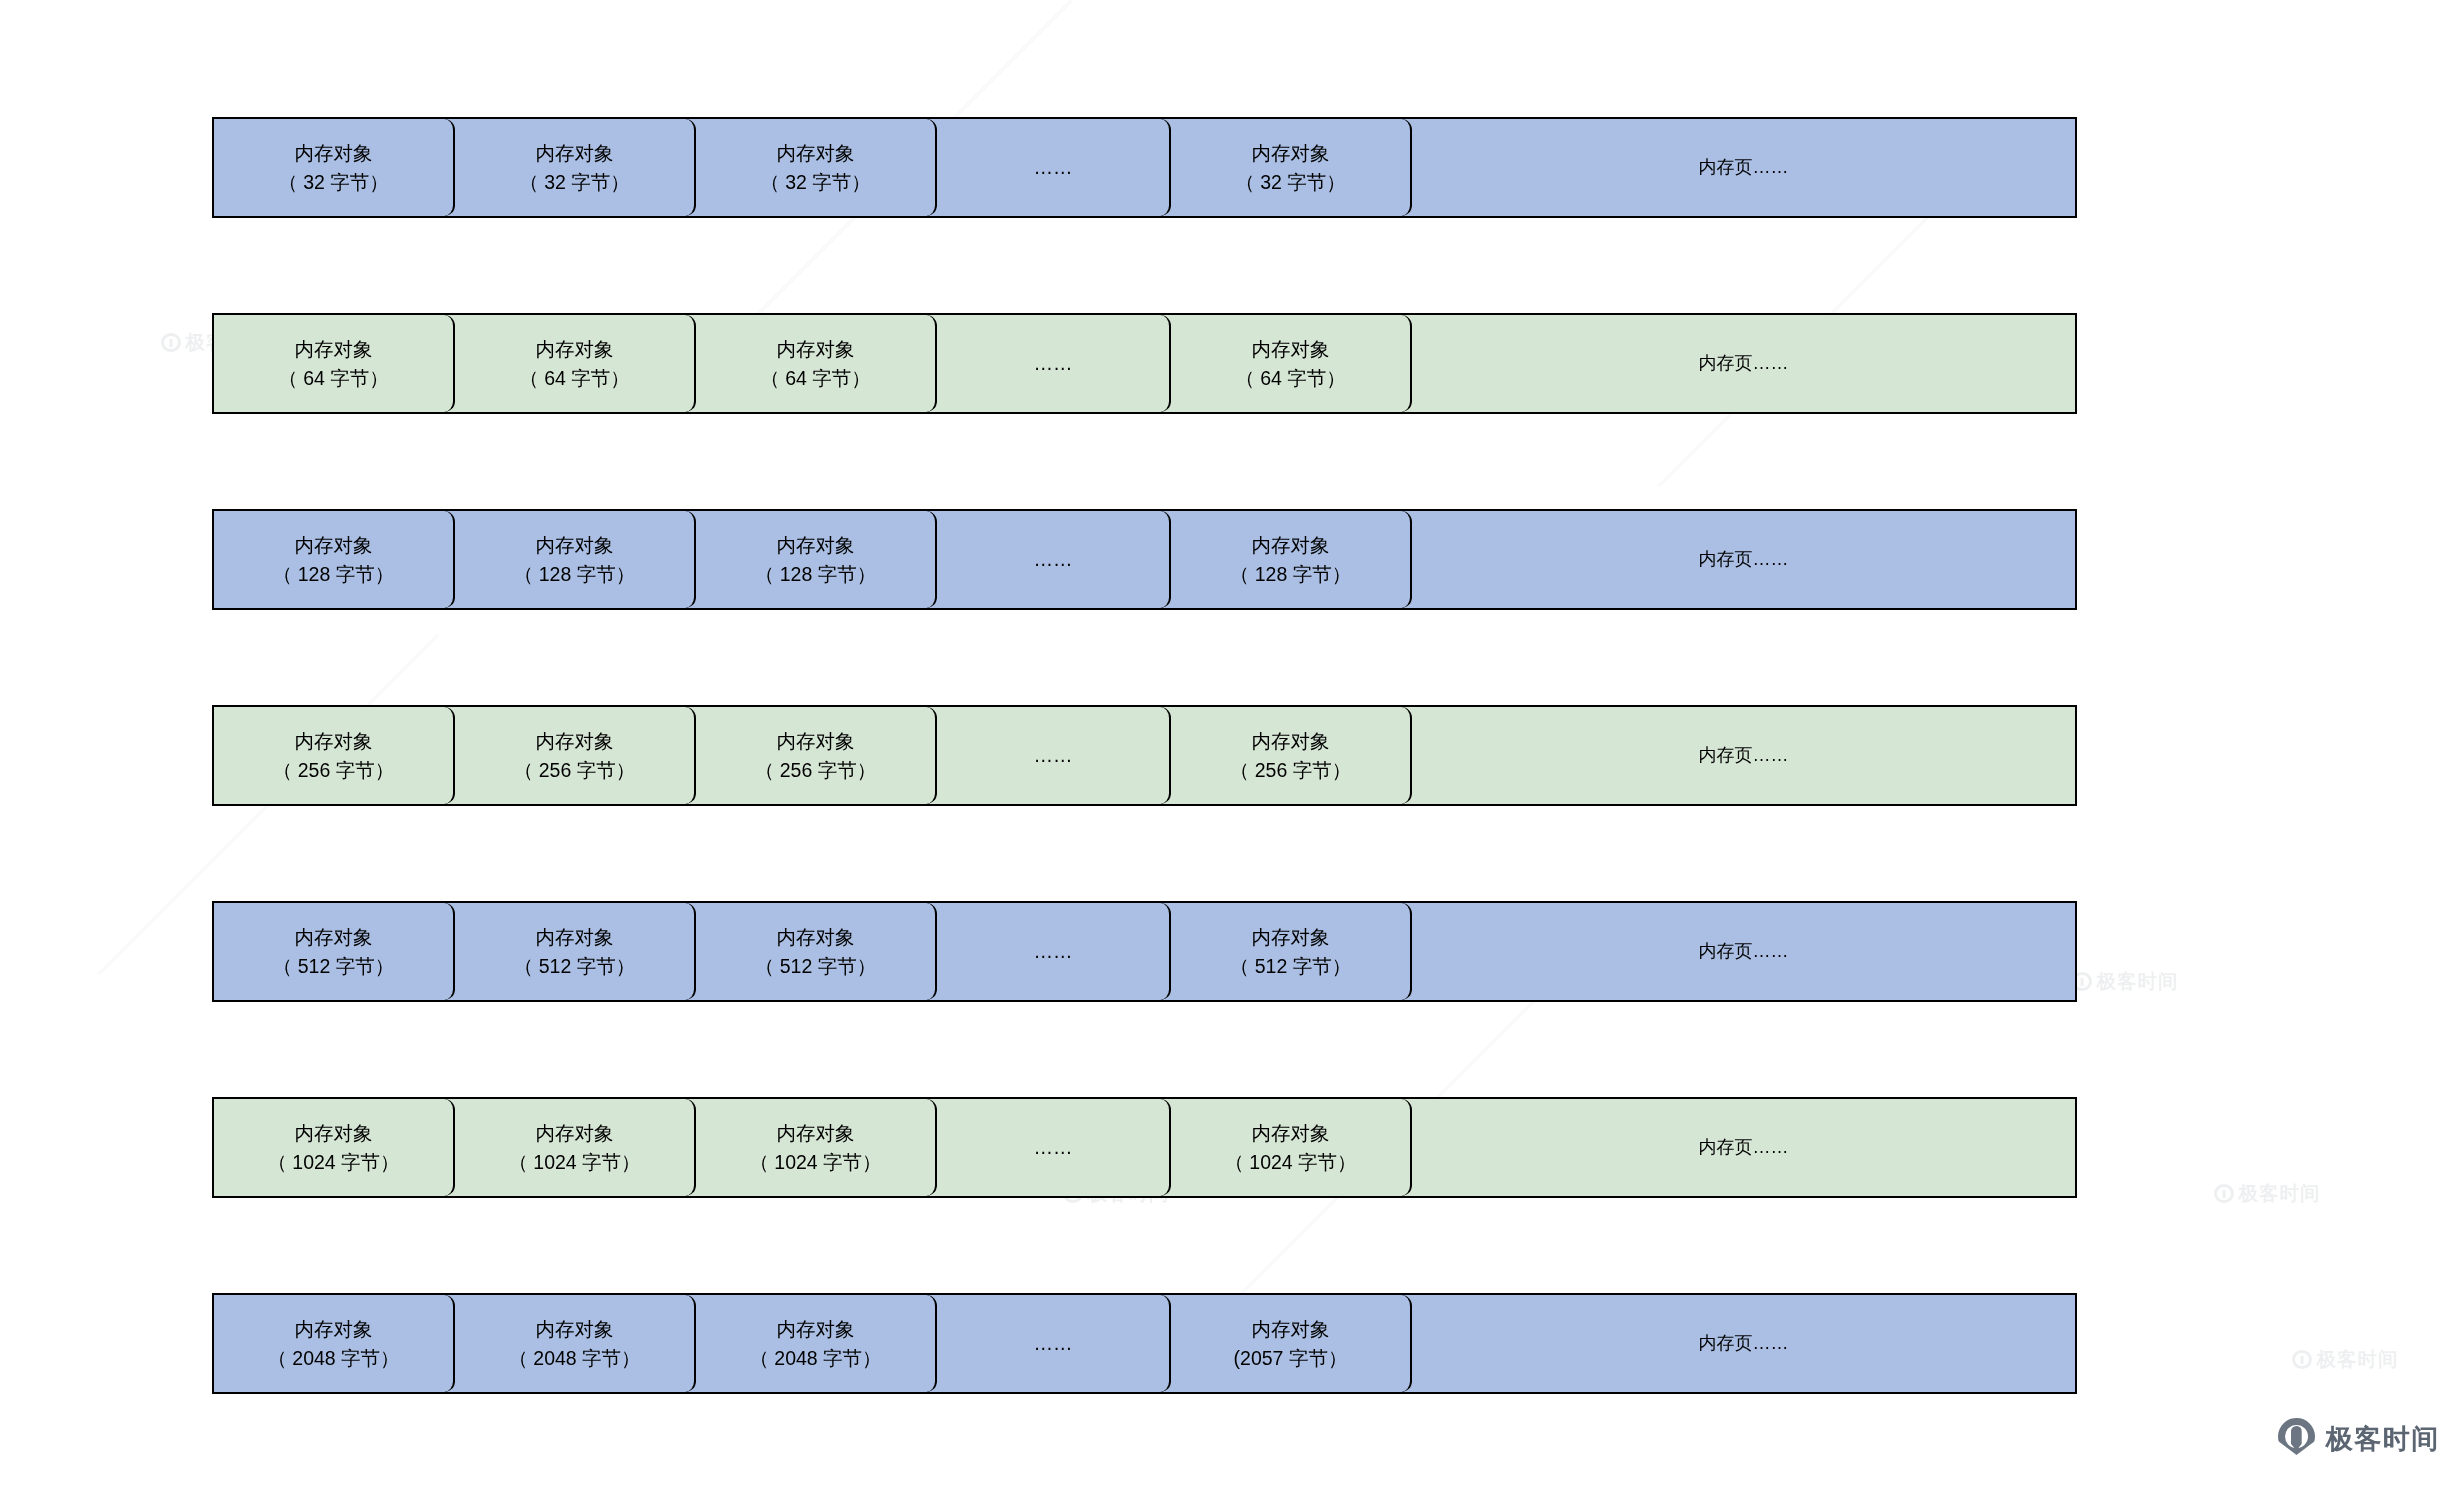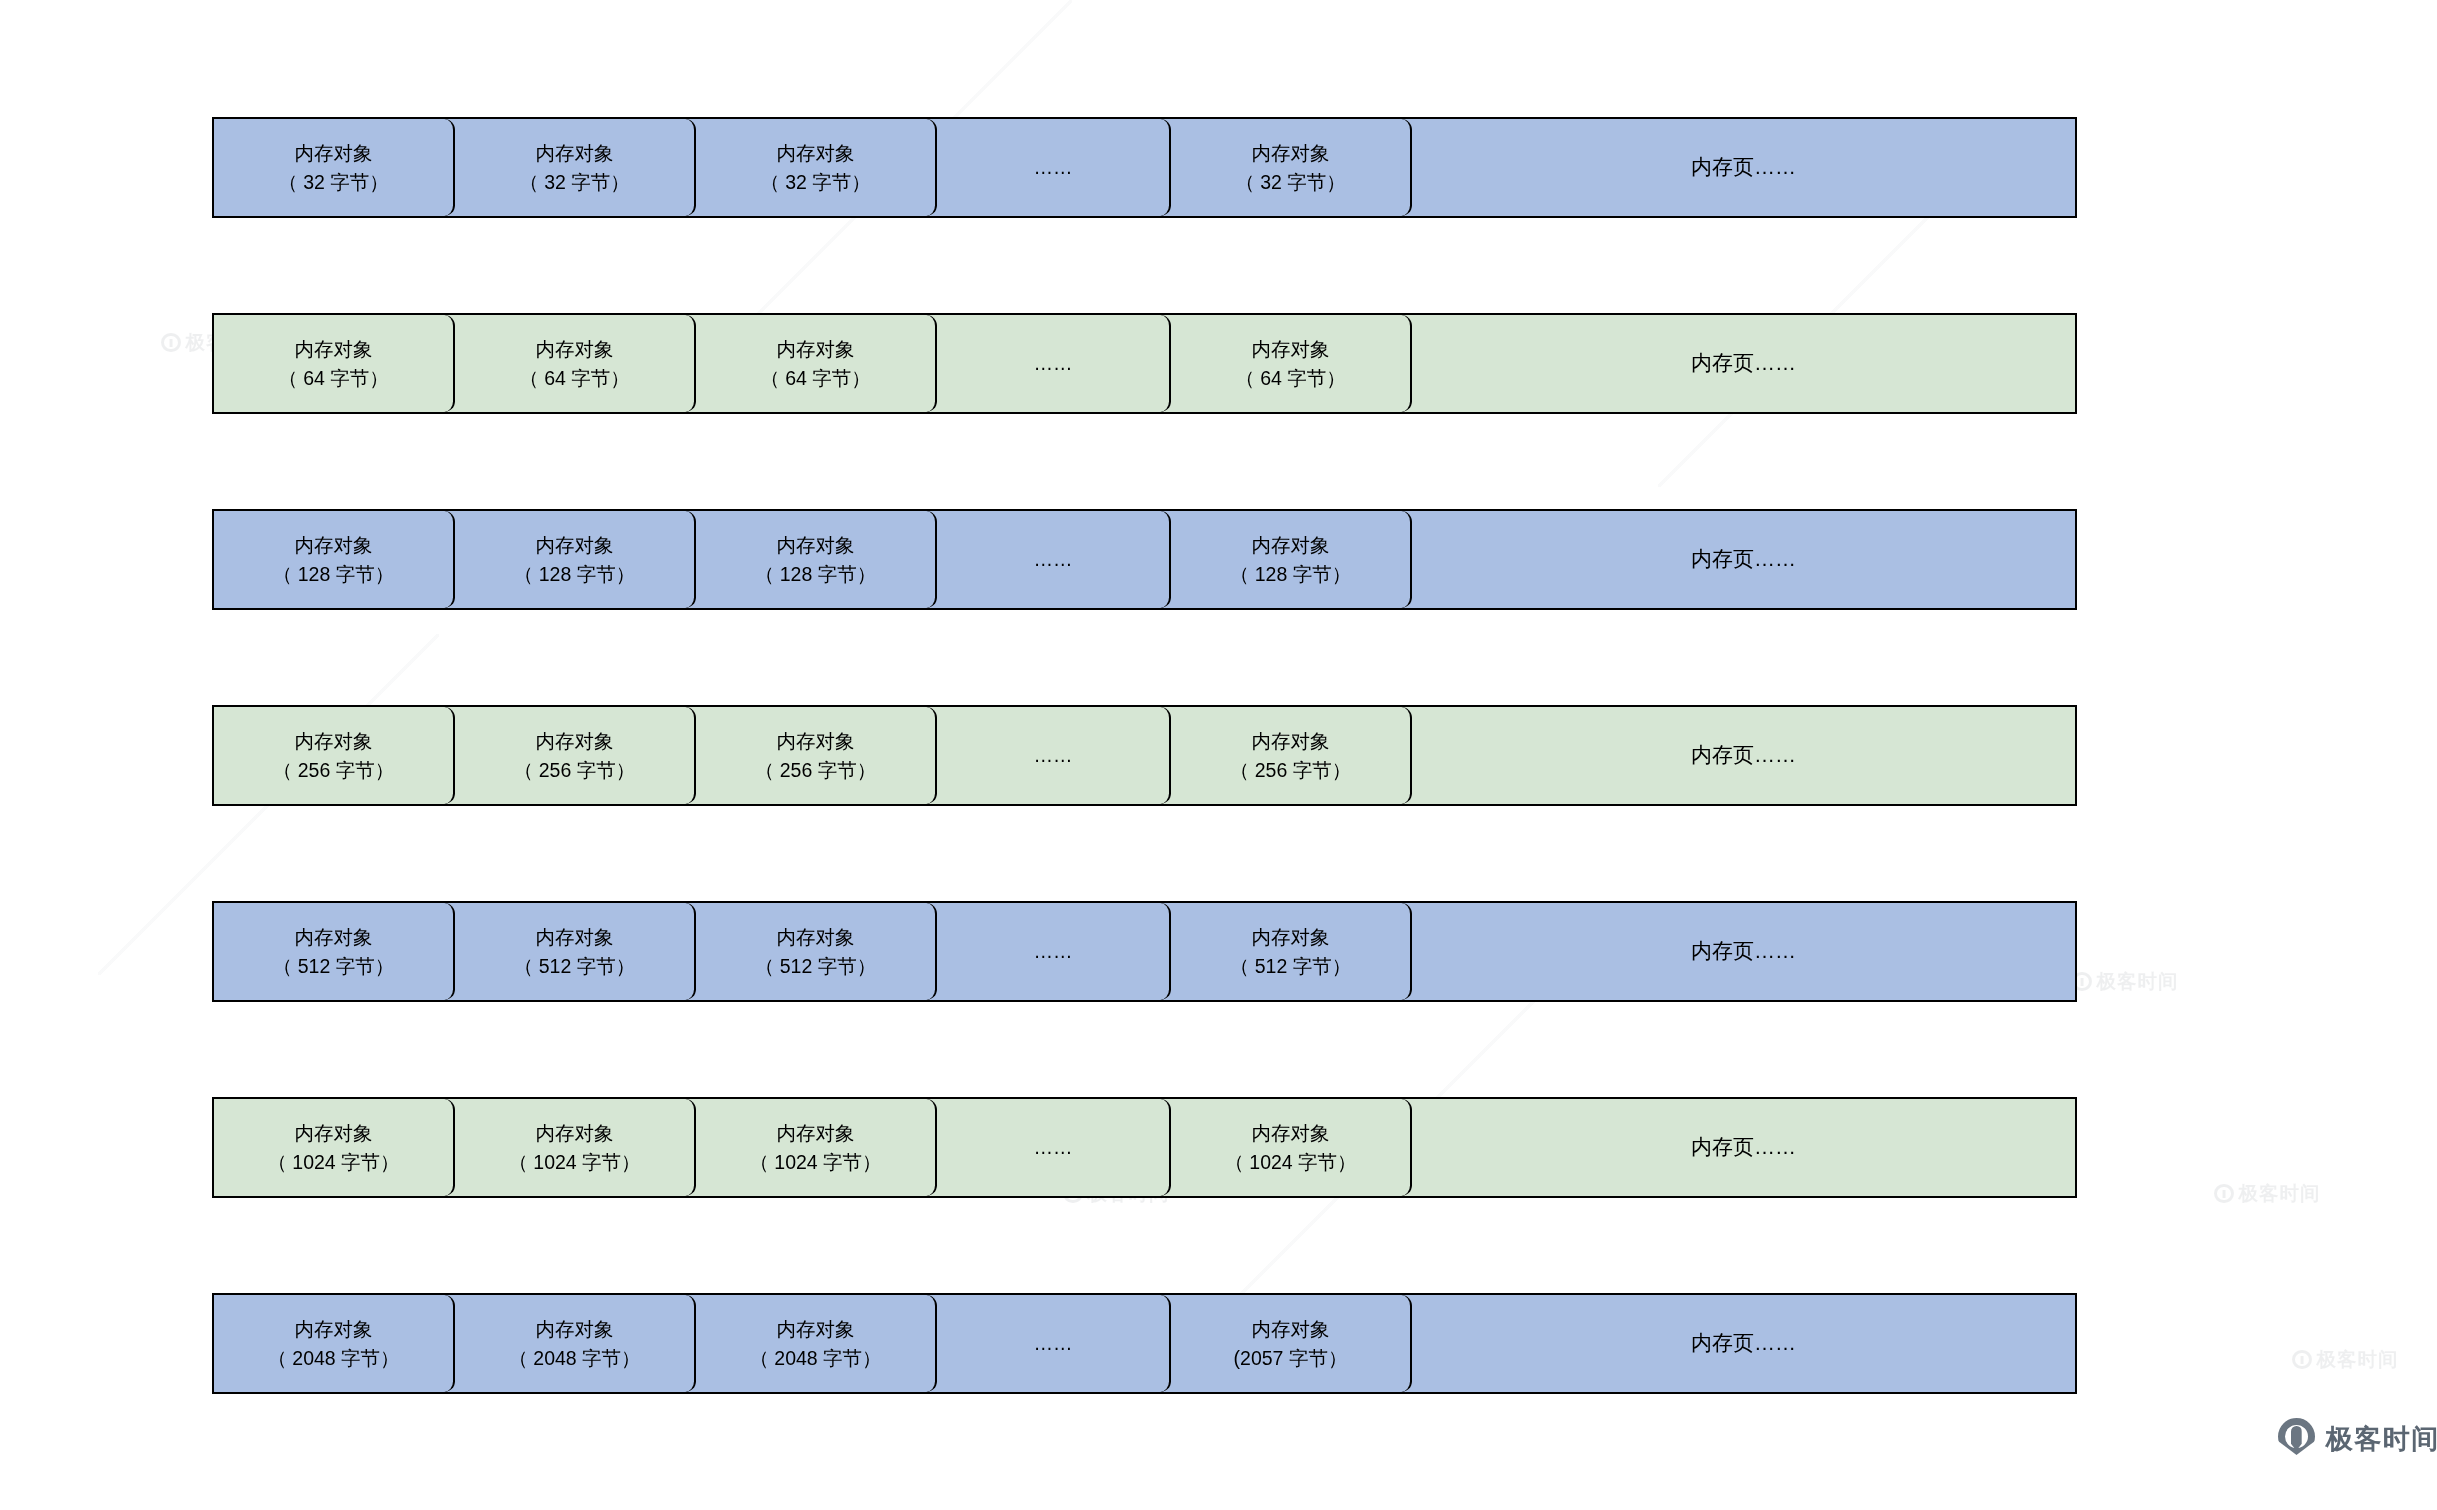--- a/index.html
+++ b/index.html
@@ -94,21 +94,21 @@
     border-right: 2.9px solid #000000;
     border-radius: 10.7px;
   }
   .cell.obj   { width: 241px; }
   .cell.dots  { width: 234px; }
   .cell.obj5  { width: 241px; }
   .cell.page  {
     flex: 1 1 auto;
     border-right: none;
     border-radius: 0;
-    font-size: 21px;
+    font-size: 18px;
   }
   .cell .line { display: block; }
 
   
   #geektime-logo {
     position: absolute;
     left: 2278px;
     top: 1418px;
     display: flex;
     align-items: center;

